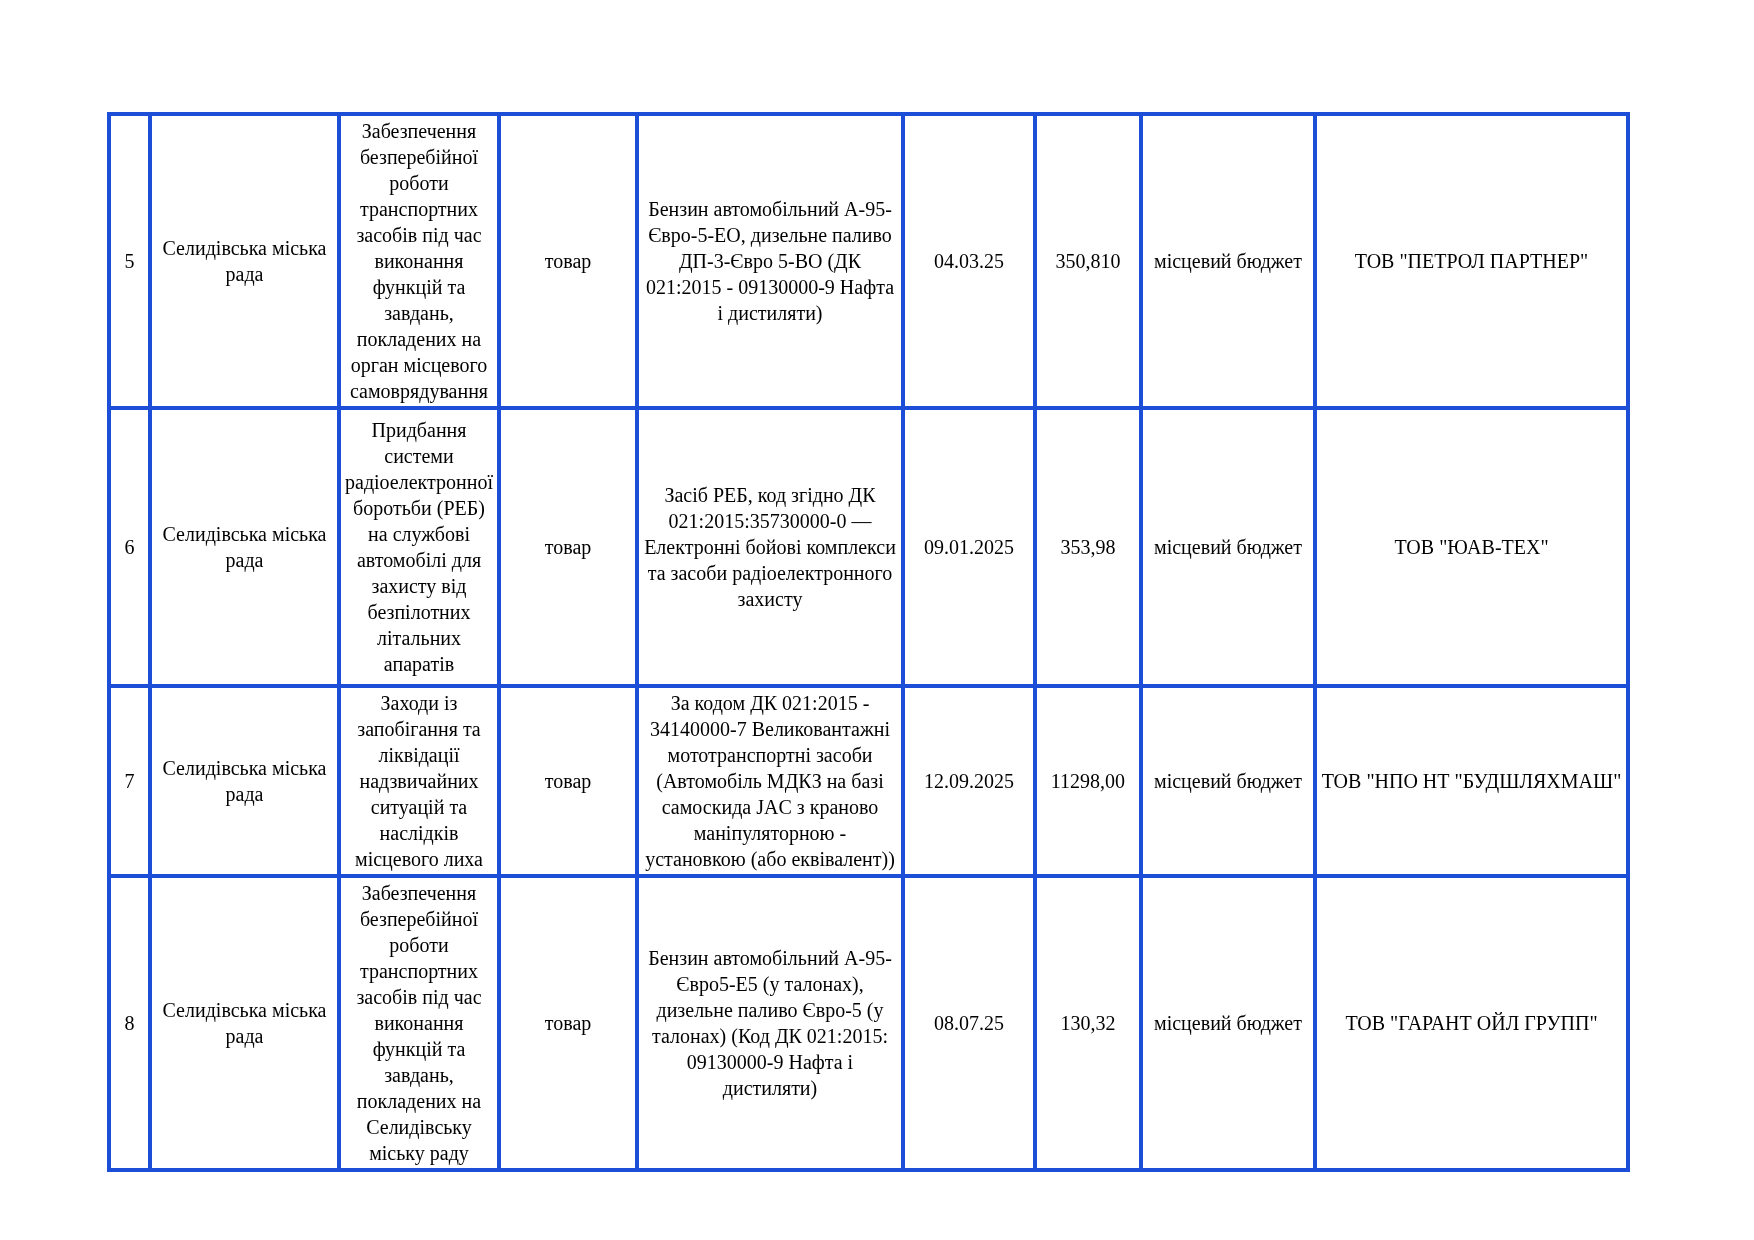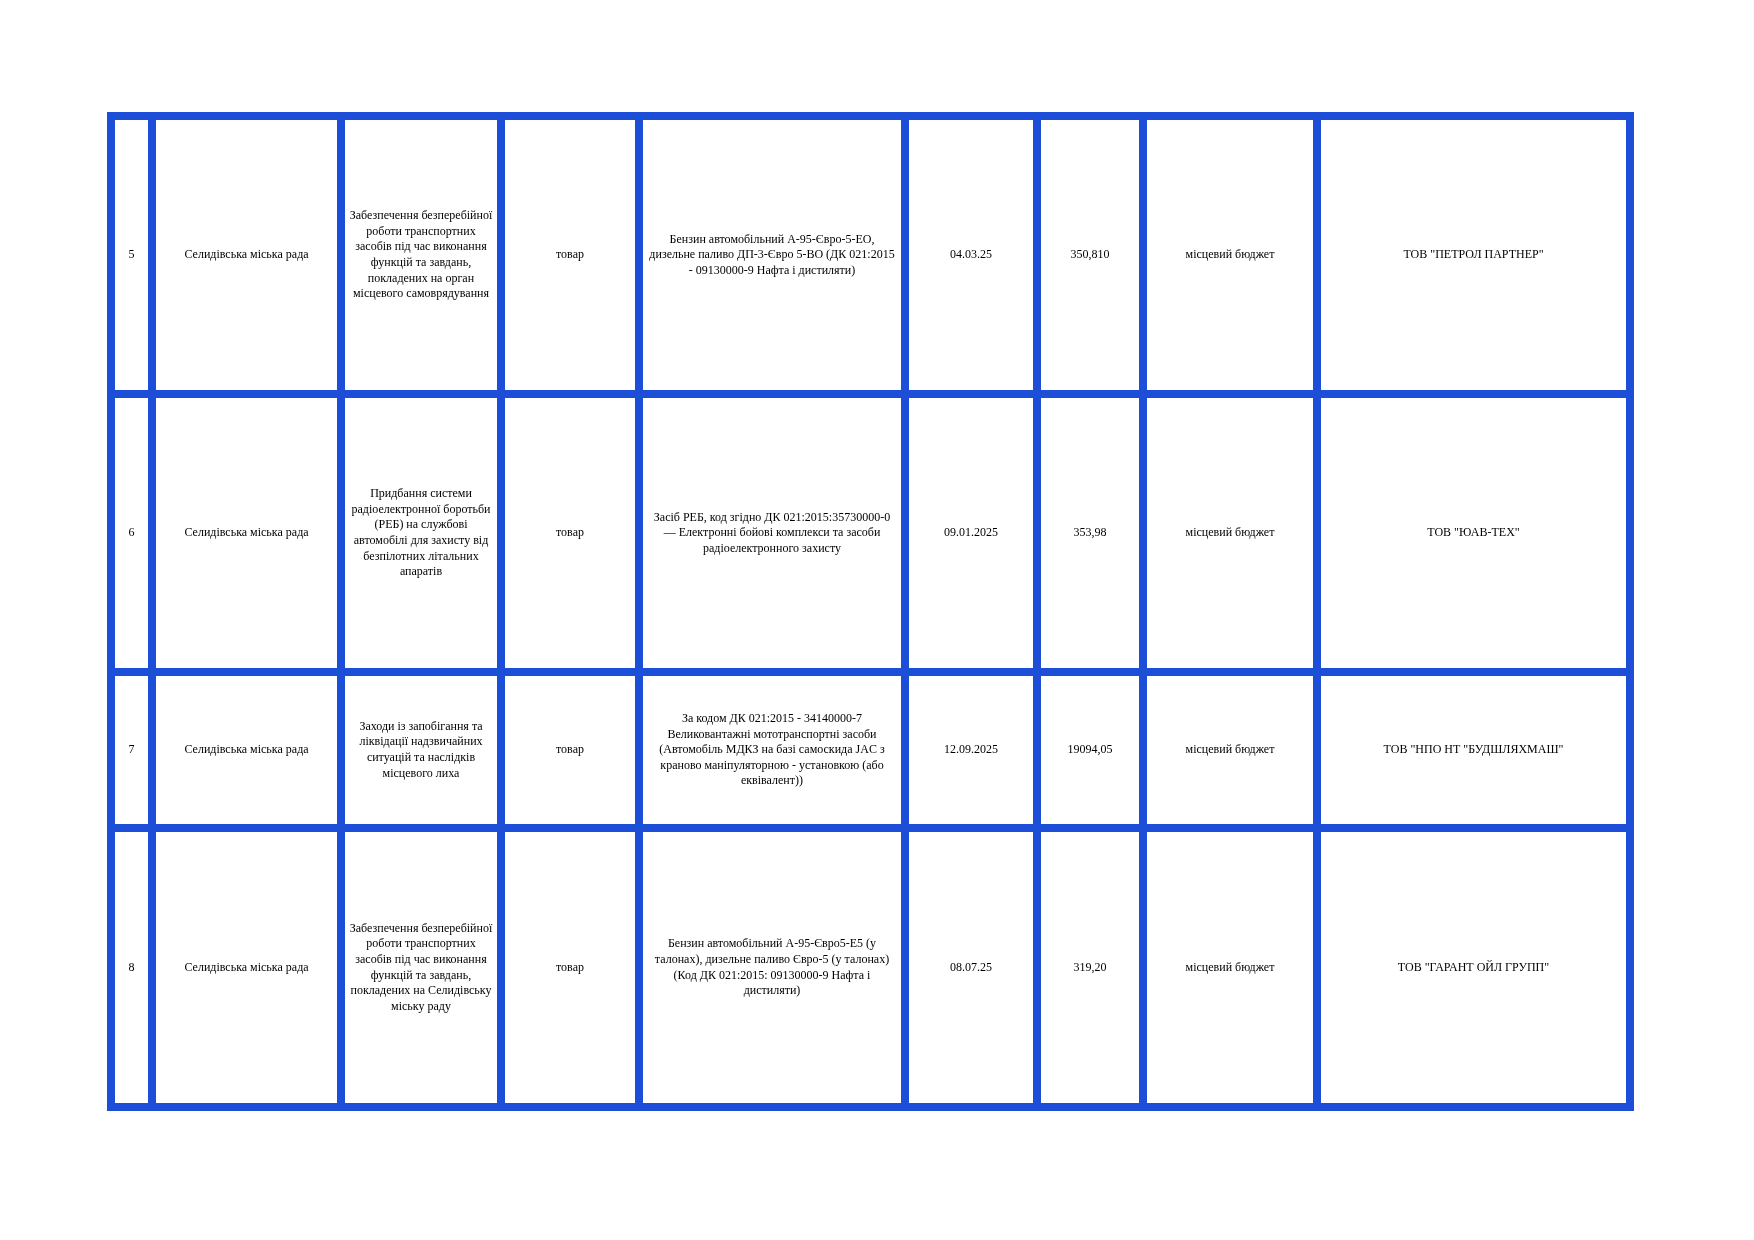--- a/index.html
+++ b/index.html
@@ -20,24 +20,24 @@
   table.proc {
     position: absolute;
     left: 107px;
     top: 112px;
     width: 1519px;
     border-collapse: collapse;
     table-layout: fixed;
     background: #ffffff;
   }
   table.proc td {
-    border: 8px solid #1d4ed8;
+    border: 4px solid #1d4ed8;
     vertical-align: middle;
     text-align: center;
-    font-size: 12px;
+    font-size: 20px;
     line-height: 1.3;
     padding: 2px 4px;
     overflow: hidden;
     word-wrap: break-word;
   }
   tr.row-a { height: 278px; }
   tr.row-b { height: 278px; }
   tr.row-c { height: 156px; }
   tr.row-d { height: 279px; }
 </style>
@@ -80,30 +80,30 @@
         <td>місцевий бюджет</td>
         <td>ТОВ "ЮАВ-ТЕХ"</td>
       </tr>
       <tr class="row-c">
         <td>7</td>
         <td>Селидівська міська рада</td>
         <td>Заходи із запобігання та ліквідації надзвичайних ситуацій та наслідків місцевого лиха</td>
         <td>товар</td>
         <td>За кодом ДК 021:2015 - 34140000-7 Великовантажні мототранспортні засоби (Автомобіль   МДКЗ  на базі самоскида JAC   з  краново маніпуляторною - установкою  (або еквівалент))</td>
         <td>12.09.2025</td>
-        <td>19094,05</td>
+        <td>11298,00</td>
         <td>місцевий бюджет</td>
         <td>ТОВ "НПО НТ "БУДШЛЯХМАШ"</td>
       </tr>
       <tr class="row-d">
         <td>8</td>
         <td>Селидівська міська рада</td>
         <td>Забезпечення безперебійної роботи транспортних засобів під час виконання функцій та завдань, покладених на Селидівську міську раду</td>
         <td>товар</td>
         <td>Бензин автомобільний А-95-Євро5-Е5 (у талонах), дизельне паливо Євро-5 (у талонах) (Код ДК 021:2015: 09130000-9 Нафта і дистиляти)</td>
         <td>08.07.25</td>
-        <td>319,20</td>
+        <td>130,32</td>
         <td>місцевий бюджет</td>
         <td>ТОВ "ГАРАНТ ОЙЛ ГРУПП"</td>
       </tr>
     </tbody>
   </table>
 </div>
 
 </body></html>

